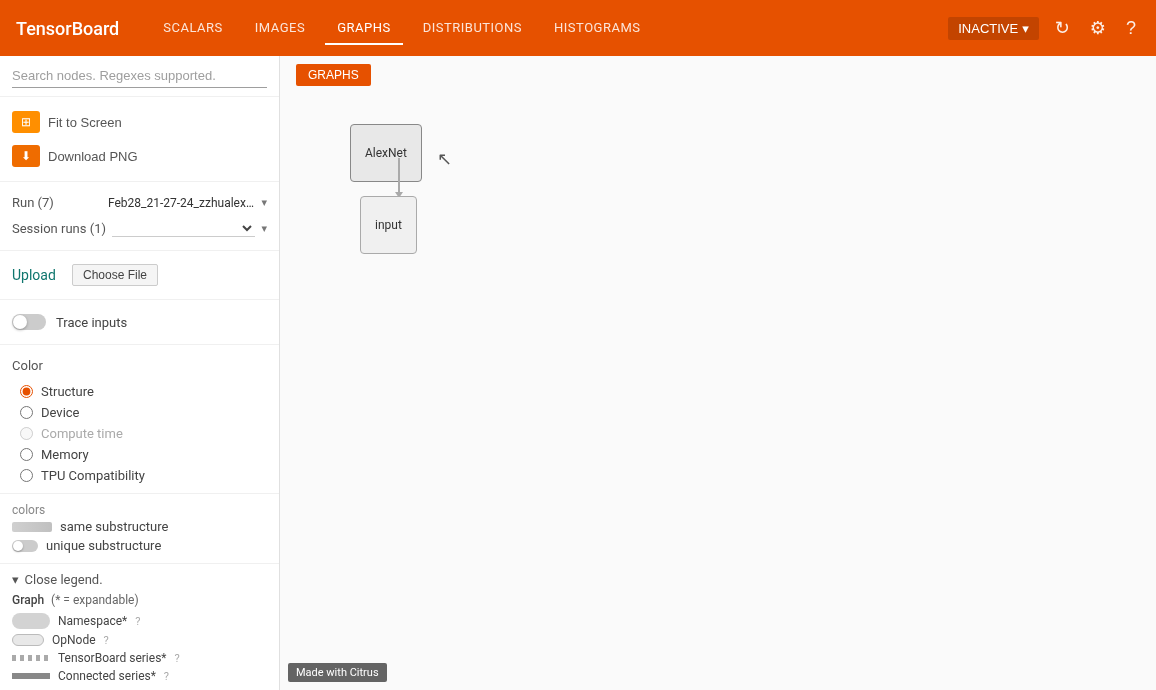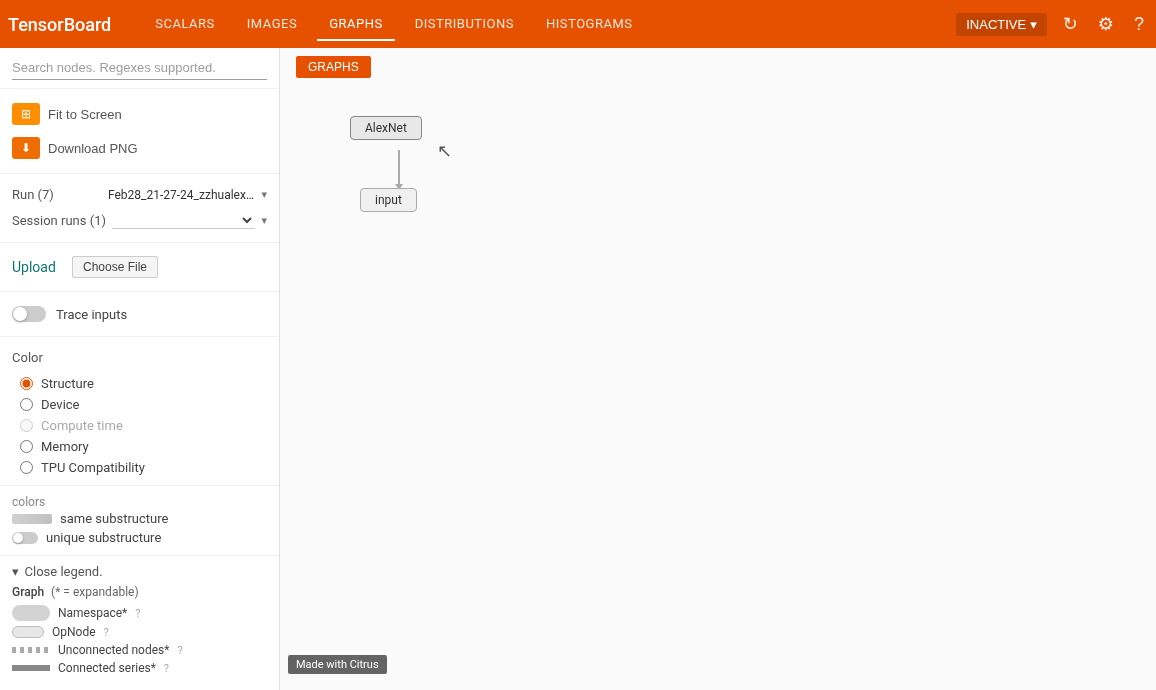--- a/index.html
+++ b/index.html
@@ -1,24 +1,24 @@
 <!DOCTYPE html>
 <html><head>
   <meta charset="utf-8">
   <style>
     * { box-sizing: border-box; margin: 0; padding: 0; }
     body { font-family: Roboto, Arial, sans-serif; font-size: 13px; background: #fff; overflow: hidden; }
 
     
     .topnav {
       background: #e65100;
-      height: 48px;
-      display: flex;
-      align-items: center;
-      padding: 0 8px;
+      height: 56px;
+      display: flex;
+      align-items: center;
+      padding: 0 16px;
       color: #fff;
     }
     .topnav-brand {
       font-size: 18px;
       font-weight: 500;
       margin-right: 32px;
       color: #fff;
     }
     .topnav-links {
       display: flex;
@@ -384,21 +384,21 @@
     
     .graph-canvas {
       position: absolute;
       top: 50px;
       left: 40px;
     }
     .graph-node {
       border: 1px solid #999;
       border-radius: 4px;
       background: #f5f5f5;
-      padding: 4px 14px;
+      padding: 21px 14px;
       font-size: 12px;
       color: #333;
       text-align: center;
       cursor: pointer;
       position: absolute;
       white-space: nowrap;
     }
     .graph-node-alexnet {
       top: 18px;
       left: 30px;
@@ -589,21 +589,21 @@
         </div>
 
         <div class="legend-item">
           <div class="legend-icon-opnode"></div>
           <span>OpNode</span>
           <span class="legend-help">?</span>
         </div>
 
         <div class="legend-item">
           <div class="legend-icon-unconnected"></div>
-          <span>Unconnected nodes*</span>
+          <span>TensorBoard series*</span>
           <span class="legend-help">?</span>
         </div>
 
         <div class="legend-item">
           <div class="legend-icon-connected"></div>
           <span>Connected series*</span>
           <span class="legend-help">?</span>
         </div>
 
       </div>

